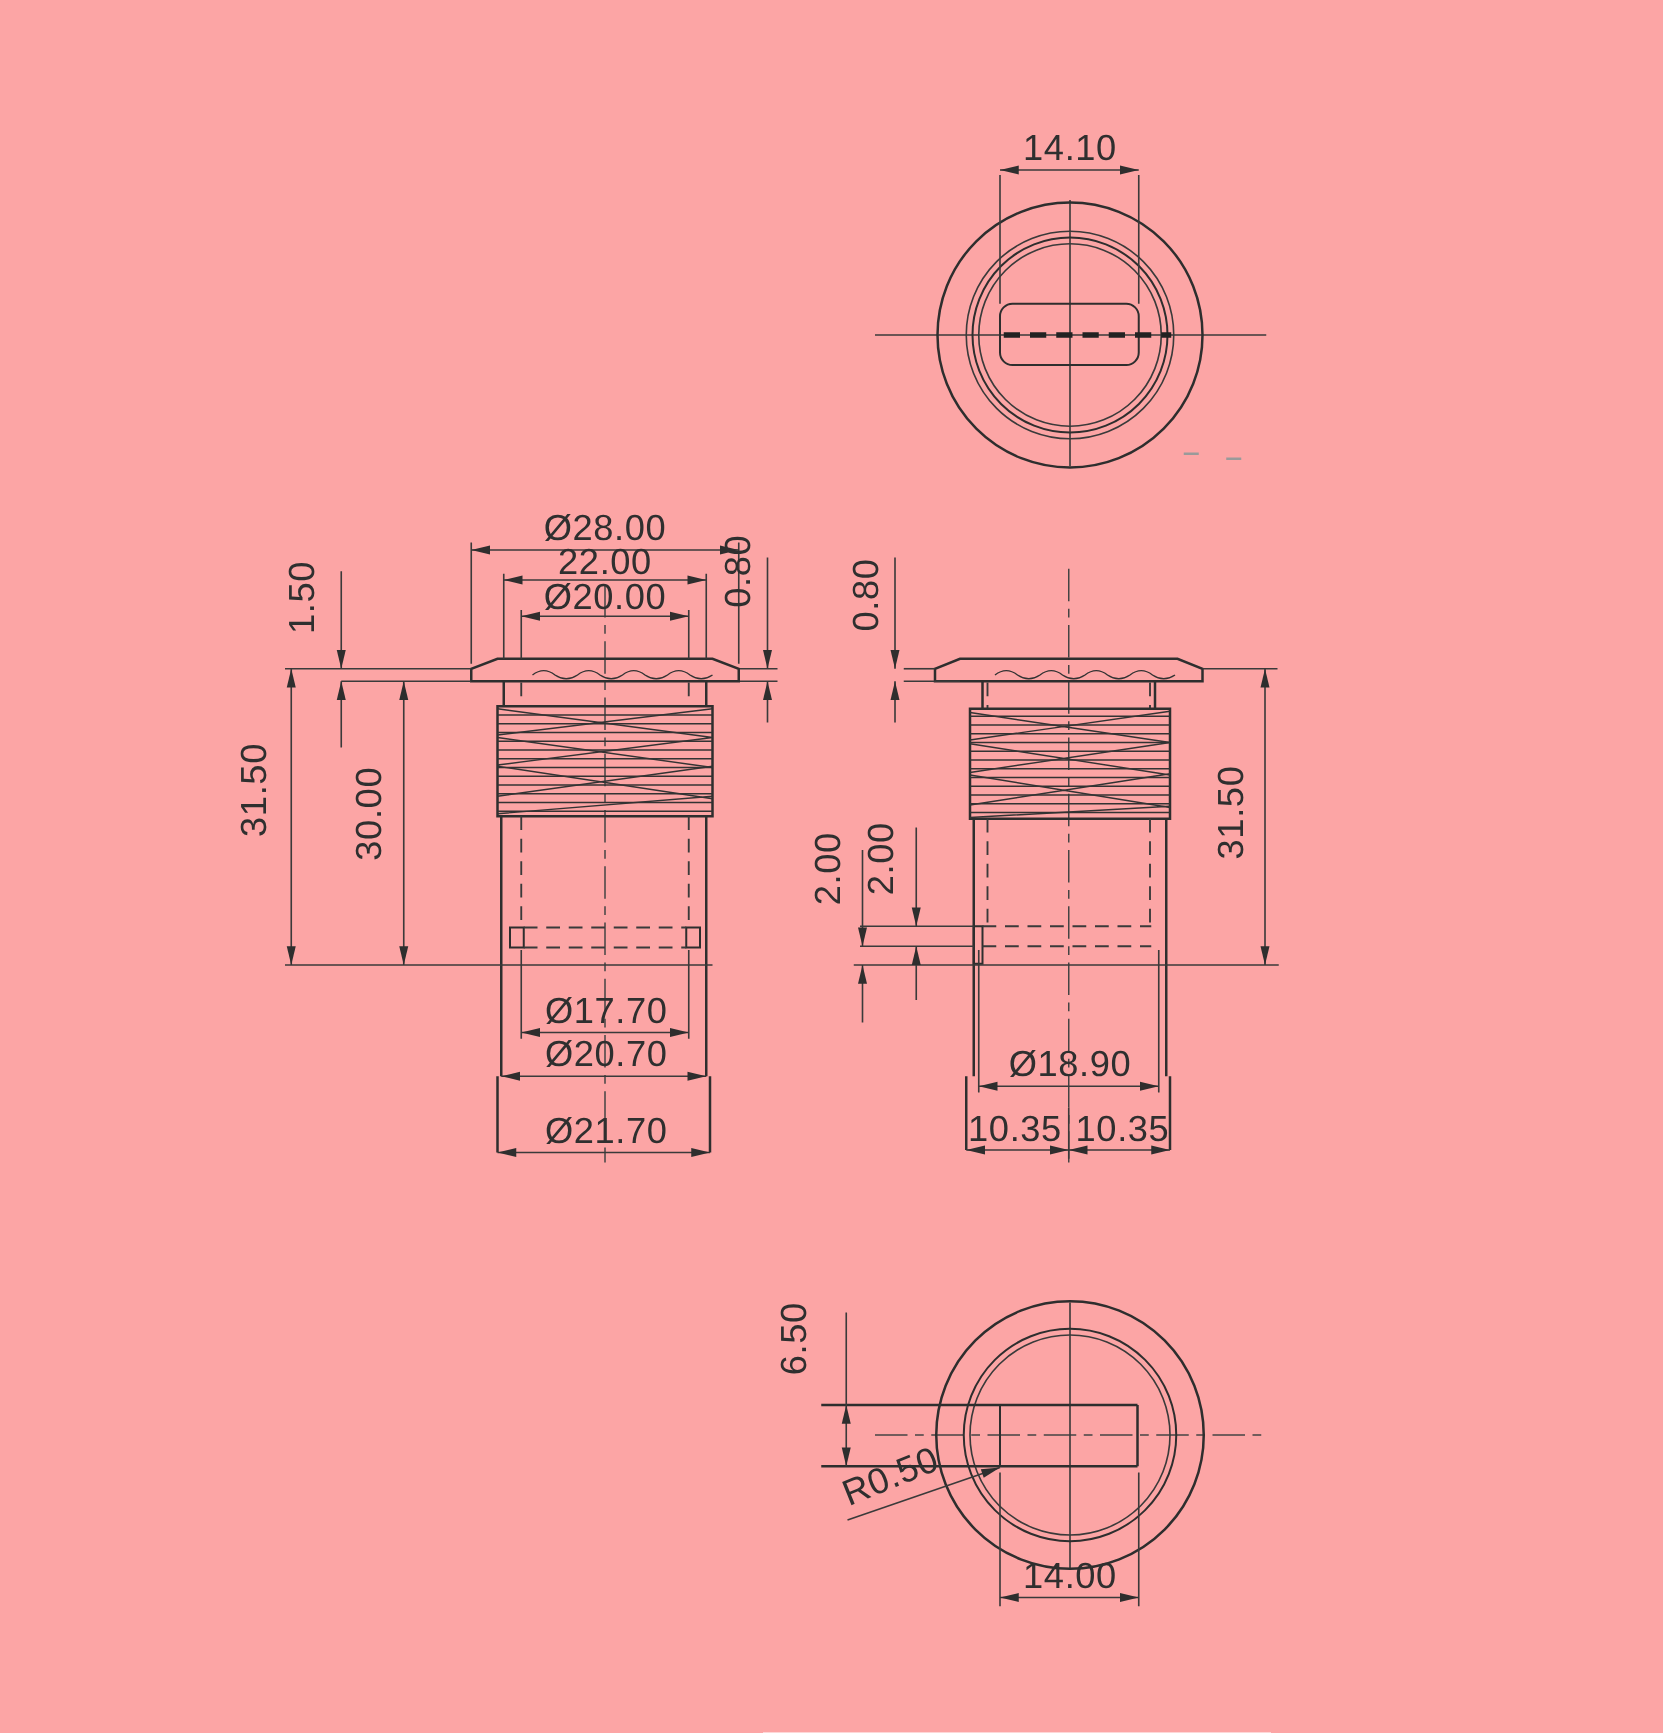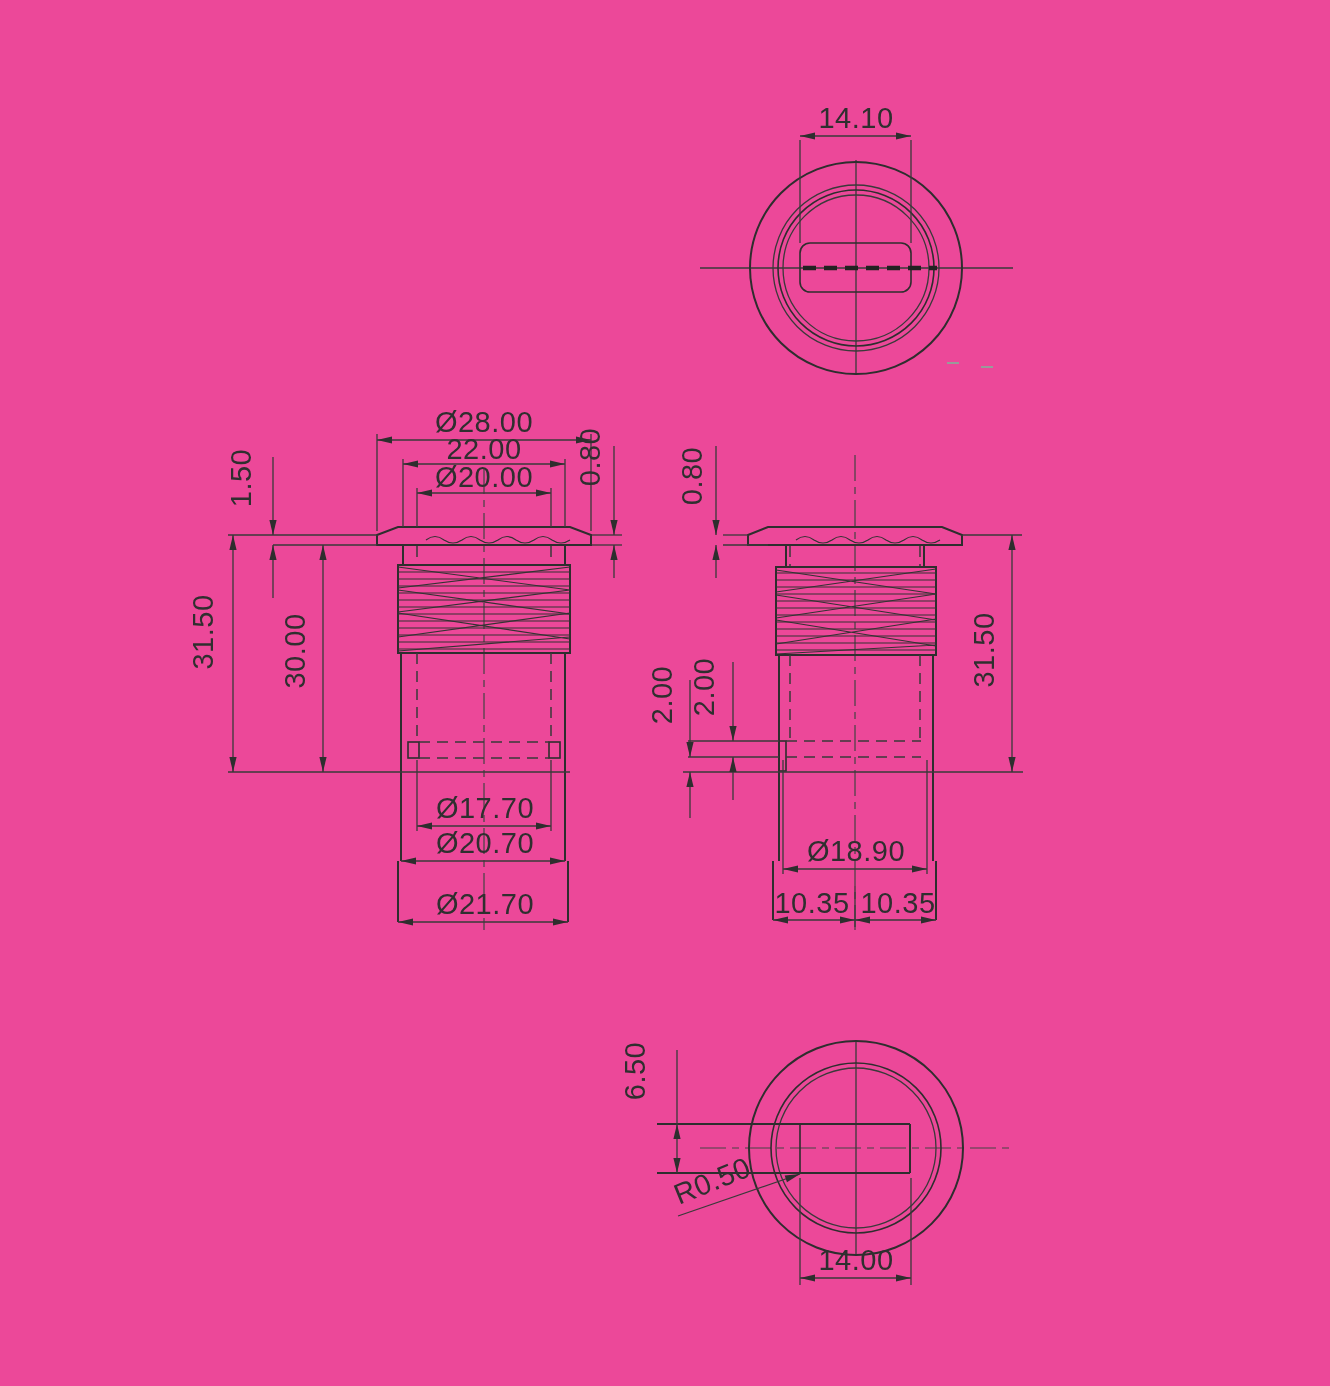--- a/index.html
+++ b/index.html
@@ -1,16 +1,16 @@
 <!DOCTYPE html>
 <html><head>
 <meta charset="utf-8">
 <style>
   html,body { margin:0; padding:0; background:#ffffff; }
-  .page { width:1330px; height:1386px; background:#ec4899; position:relative; }
+  .page { width:1330px; height:1386px; background:#fca5a5; position:relative; }
   svg { font-family:"Liberation Sans", sans-serif; }
   .ln   { stroke:#2e2e2e; stroke-width:2;   fill:none; }
   .med  { stroke:#2e2e2e; stroke-width:1.6; fill:none; }
   .thin { stroke:#3a3a3a; stroke-width:1.3; fill:none; }
   .thr  { stroke:#333333; stroke-width:1.15; fill:none; }
   .hid  { stroke:#3a3a3a; stroke-width:1.5; fill:none; stroke-dasharray:11 7; }
   .cl   { stroke:#444444; stroke-width:1.2; fill:none; stroke-dasharray:26 6 7 6; }
   .bold-dash { stroke:#222222; stroke-width:4.5; fill:none; stroke-dasharray:13 8; }
   .art  { stroke:#9a9a9a; stroke-width:2; fill:none; }
   text.d { font-size:29px; fill:#2f2f2f; letter-spacing:0.5px; }

